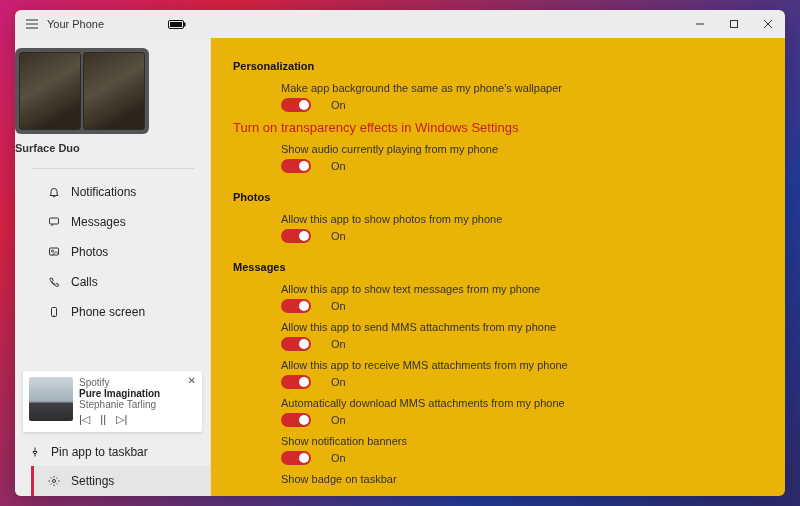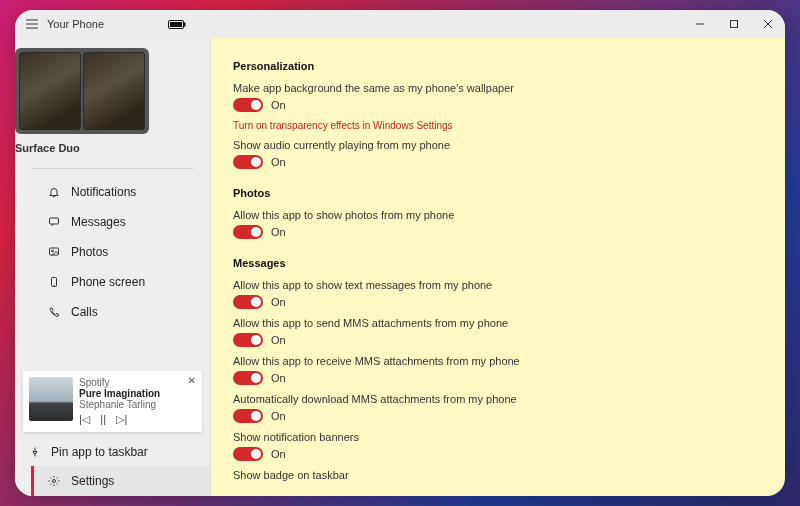--- a/index.html
+++ b/index.html
@@ -6,22 +6,22 @@
   html, body { width: 800px; height: 506px; }
   body {
     font-family: "Segoe UI", "Segoe UI Variable", Arial, sans-serif;
     background: linear-gradient(135deg, #cb2076 0%, #d72243 18%, #223b9a 75%, #2e2a6c 100%);
     display: flex; align-items: center; justify-content: center;
     font-size: 12px;
     color: #1a1a1a;
   }
   .window {
     width: 770px; height: 486px;
-    background: #fef9c3;
-    border-radius: 18px;
+    background: #eab308;
+    border-radius: 6px;
     box-shadow: 0 4px 24px rgba(0,0,0,0.25);
     display: flex; flex-direction: column;
     overflow: hidden;
   }
   .titlebar {
     height: 28px; display: flex; align-items: center;
     background: #ececec;
     padding-left: 6px;
     border-top-left-radius: 6px; border-top-right-radius: 6px;
   }
@@ -76,33 +76,33 @@
   .np-artist { color:#666; }
   .np-controls { display:flex; gap:10px; margin-top:3px; color:#444; font-size:11px; }
   .pin-row { display:flex; align-items:center; gap:10px; padding: 0 14px; height:28px; font-size:12px; color:#222; }
   .main {
     flex:1; overflow-y:auto; padding: 18px 22px 18px 22px;
   }
   .main::-webkit-scrollbar { width:6px; }
   .main::-webkit-scrollbar-thumb { background:#c7c7c7; border-radius:3px; }
   h2 { font-size: 11px; font-weight:700; margin-top:4px; margin-bottom:10px; color:#111; }
   h2.later { margin-top:18px; }
-  .setting { margin-bottom: 8px; }
+  .setting { margin-bottom: 8px; margin-left: 48px; }
   .setting-label { font-size:11px; color:#333; margin-bottom:4px; }
-  .toggle-row { display:flex; align-items:center; gap:8px; }
+  .toggle-row { display:flex; align-items:center; gap:20px; }
   .toggle {
     width: 30px; height:14px; background:#d22a2a; border-radius: 9px;
     position:relative;
   }
   .toggle::after {
     content:""; position:absolute; right:2px; top:2px;
     width:10px; height:10px; border-radius:50%; background:#fff;
   }
   .onlabel { font-size:11px; color:#333; }
-  .linkred { color:#c42121; font-size:10px; margin:4px 0 8px 0; display:block; }
+  .linkred { color:#c42121; font-size:13px; margin:4px 0 8px 0; display:block; }
   svg { display:block; }
 </style>
 </head>
 <body>
 
 <div class="window">
 
   <div class="titlebar">
     <div class="hamburger">
       <svg width="12" height="10">
@@ -174,33 +174,33 @@
                 <rect x="3" y="4" width="18" height="14" rx="2"></rect>
                 <circle cx="9" cy="10" r="2"></circle>
                 <path d="M21 16l-5-5-8 8"></path>
               </svg>
             </span>
           <span>Photos</span>
         </div>
         <div class="nav-item">
           <span class="nic">
               <svg width="12" height="12" viewBox="0 0 24 24" fill="none" stroke="#333" stroke-width="2">
+                <path d="M5 4l4 1 1 4-2 2a12 12 0 006 6l2-2 4 1 1 4c-1 1-3 1-5 0A22 22 0 015 9c-1-2-1-4 0-5z"></path>
+              </svg>
+            </span>
+          <span>Calls</span>
+        </div>
+        <div class="nav-item">
+          <span class="nic">
+              <svg width="12" height="12" viewBox="0 0 24 24" fill="none" stroke="#333" stroke-width="2">
                 <rect x="7" y="3" width="10" height="18" rx="2"></rect>
                 <path d="M11 19h2"></path>
               </svg>
             </span>
           <span>Phone screen</span>
-        </div>
-        <div class="nav-item">
-          <span class="nic">
-              <svg width="12" height="12" viewBox="0 0 24 24" fill="none" stroke="#333" stroke-width="2">
-                <path d="M5 4l4 1 1 4-2 2a12 12 0 006 6l2-2 4 1 1 4c-1 1-3 1-5 0A22 22 0 015 9c-1-2-1-4 0-5z"></path>
-              </svg>
-            </span>
-          <span>Calls</span>
         </div>
       </div>
       <div class="spacer-flex"></div>
 
       <div class="nowplaying">
         <span class="close">✕</span>
         <div class="np-art"></div>
         <div class="np-meta">
           <div class="np-src">Spotify</div>
           <div class="np-title">Pure Imagination</div>

